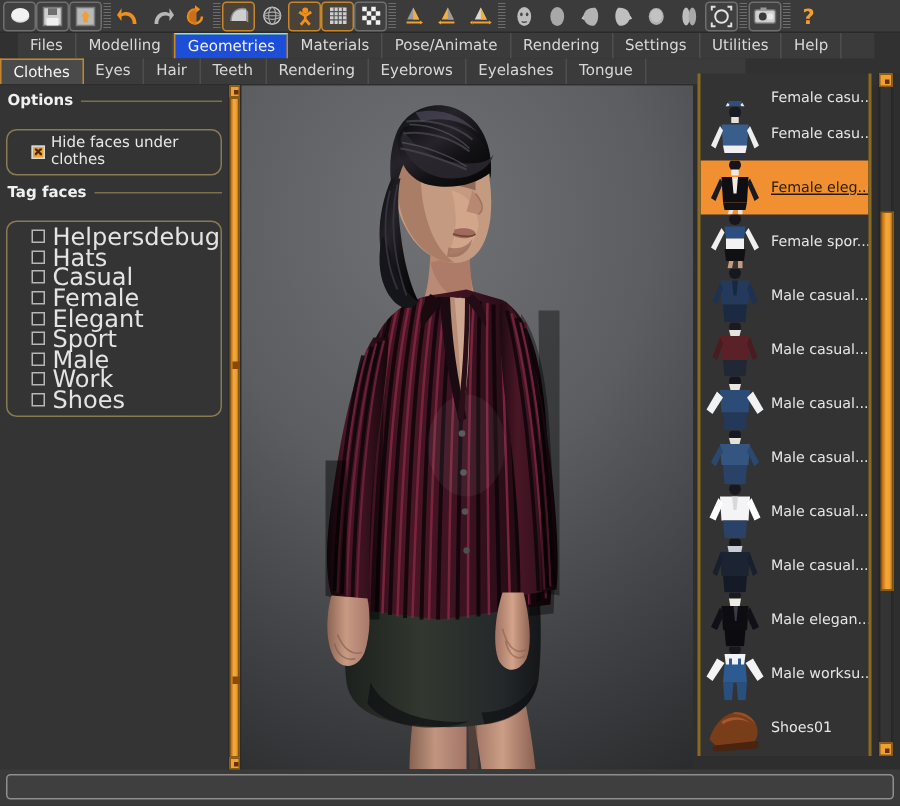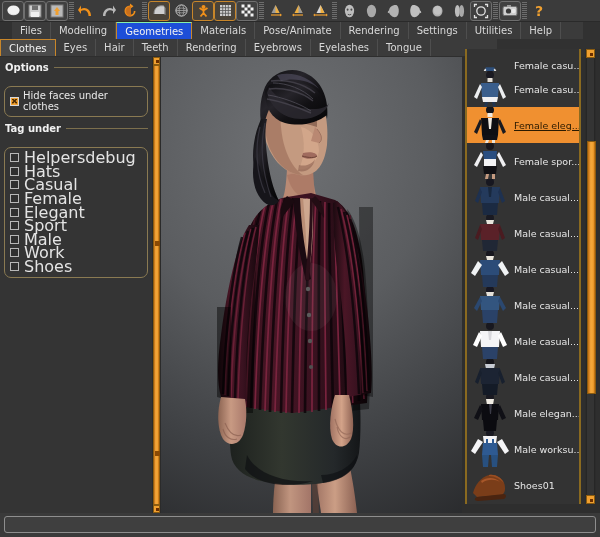--- a/index.html
+++ b/index.html
@@ -98,21 +98,21 @@
     font-size: 10px; font-weight: bold; color: #f0f0f0;
     margin: 2px 0 13px 1px;
     display: flex; align-items: center;
   }
   .grp-title .rule {
     flex: 1; height: 1px; background: #8a7a52; margin-left: 5px; opacity: .85;
   }
   .grp-box {
     border: 1px solid #8a7a52;
     border-radius: 7px;
-    padding: 3px 4px 4px 5px;
+    padding: 3px 4px 4px 16px;
     margin-bottom: 6px;
   }
   .opt-row { display: flex; align-items: center; gap: 4px; }
   .chk {
     width: 9px; height: 9px;
     border: 1px solid #b7b7b7;
     background: #2f2f2f;
     flex: 0 0 auto;
     position: relative;
   }
@@ -480,21 +480,21 @@
       <span class="rule"></span>
     </div>
     <div class="grp-box">
       <div class="opt-row">
         <span class="chk on"></span>
         <span class="opt-label">Hide faces under clothes</span>
       </div>
     </div>
 
     <div class="grp-title">
-      <span>Tag under</span>
+      <span>Tag faces</span>
       <span class="rule"></span>
     </div>
     <div class="grp-box">
       <div class="tag-row">
         <span class="chk"></span>
         <span class="tl">Helpersdebug</span>
       </div>
       <div class="tag-row">
         <span class="chk"></span>
         <span class="tl">Hats</span>

